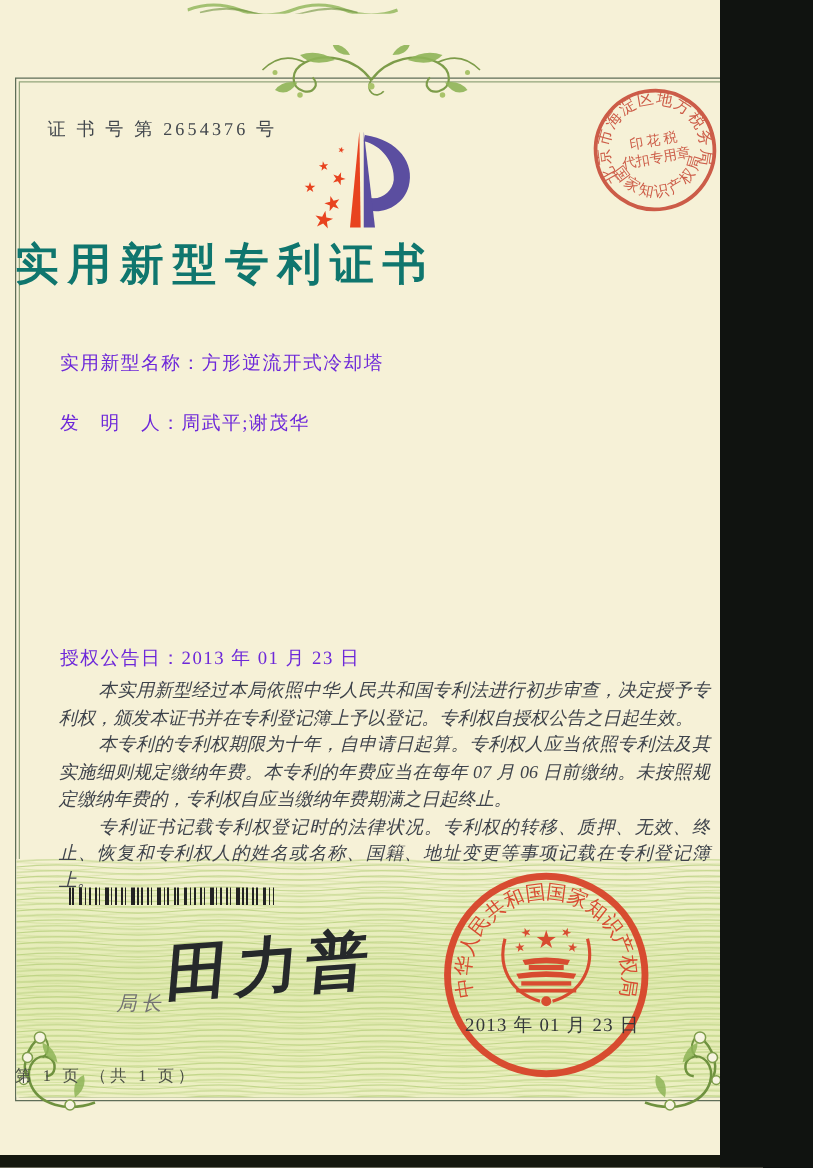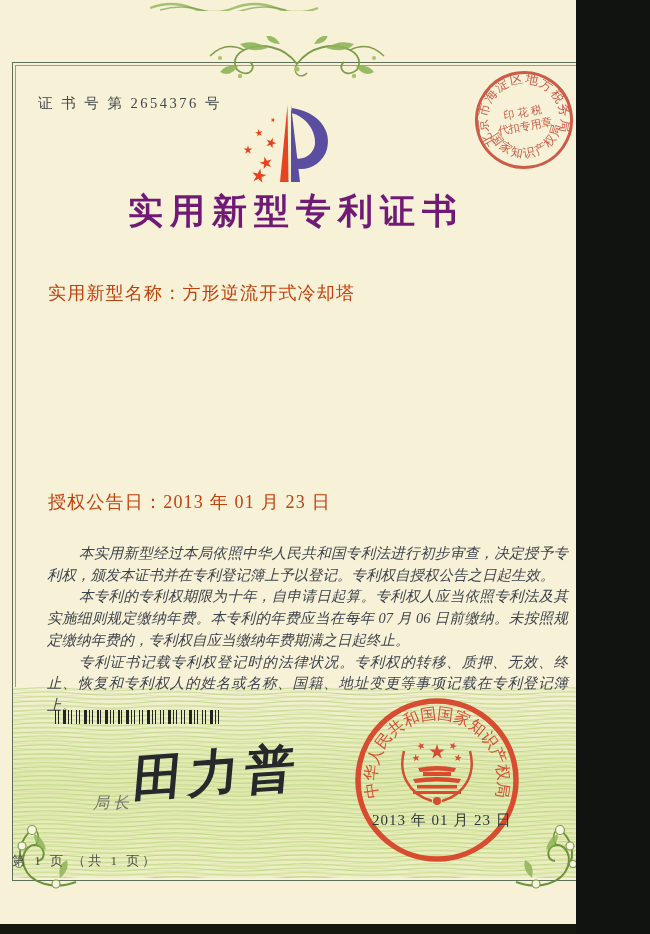--- a/index.html
+++ b/index.html
@@ -31,25 +31,25 @@
     position:absolute;left:38px;top:94px;
     font-size:14.5px;letter-spacing:2.5px;color:#42474d;white-space:nowrap;
   }
   .logo{position:absolute;left:235px;top:102px;width:115px;height:95px;}
   .tax-stamp{
     position:absolute;left:470px;top:66px;width:108px;height:108px;
     transform:rotate(-10deg);opacity:.92;
   }
   .title{
     position:absolute;left:12px;top:188px;width:568px;margin:0;
-    text-align:center;font-size:35px;font-weight:700;
-    letter-spacing:7px;color:#701a75;
-  }
-  .f{position:absolute;left:48px;font-size:18px;color:#c2410c;letter-spacing:1.2px;white-space:nowrap;}
-  .f0{top:281px}.f1{top:329px}.f2{top:376px}.f3{top:424px}.f4{top:470px}.f5{top:490px}
+    font-size:35px;font-weight:700;
+    letter-spacing:7px;color:#0f766e;
+  }
+  .f{position:absolute;left:48px;font-size:15px;color:#6d28d9;letter-spacing:1.2px;white-space:nowrap;}
+  .f0{top:281px}.f1{top:329px}.f2{top:376px}.f3{top:424px}.f4{top:470px}.f5{top:517px}
 
   .paras{position:absolute;left:47px;top:543px;width:521px;text-align:justify;font-style:italic;}
   .paras p{margin:0;text-indent:2.2em;font-size:14.5px;line-height:21.7px;color:#3e434b;}
 
   .barcode{
     position:absolute;left:55px;top:710px;width:167px;height:14px;
     background:repeating-linear-gradient(90deg,
       #232323 0 1.5px,transparent 1.5px 3px,
       #232323 3px 4px,transparent 4px 8px,
       #232323 8px 11px,transparent 11px 13px,
@@ -206,20 +206,23 @@
       <textPath href="#taxBot" startOffset="50%" text-anchor="middle">国家知识产权局</textPath>
     </text>
     <text x="54" y="50" font-size="11" text-anchor="middle" fill="#c9503c">印 花 税</text>
     <text x="54" y="64" font-size="11" text-anchor="middle" fill="#c9503c">代扣专用章</text>
   </svg>
 
   <h1 class="title">实用新型专利证书</h1>
 
   <div class="f f0">
     <span>实用新型名称：</span><span>方形逆流开式冷却塔</span>
+  </div>
+  <div class="f f1">
+    <span>发　明　人：</span><span>周武平;谢茂华</span>
   </div>
   <div class="f f5">
     <span>授权公告日：</span><span>2013 年 01 月 23 日</span>
   </div>
 
   <div class="paras">
     <p>本实用新型经过本局依照中华人民共和国专利法进行初步审查，决定授予专利权，颁发本证书并在专利登记簿上予以登记。专利权自授权公告之日起生效。</p>
     <p>本专利的专利权期限为十年，自申请日起算。专利权人应当依照专利法及其实施细则规定缴纳年费。本专利的年费应当在每年 07 月 06 日前缴纳。未按照规定缴纳年费的，专利权自应当缴纳年费期满之日起终止。</p>
     <p>专利证书记载专利权登记时的法律状况。专利权的转移、质押、无效、终止、恢复和专利权人的姓名或名称、国籍、地址变更等事项记载在专利登记簿上。</p>
   </div>

